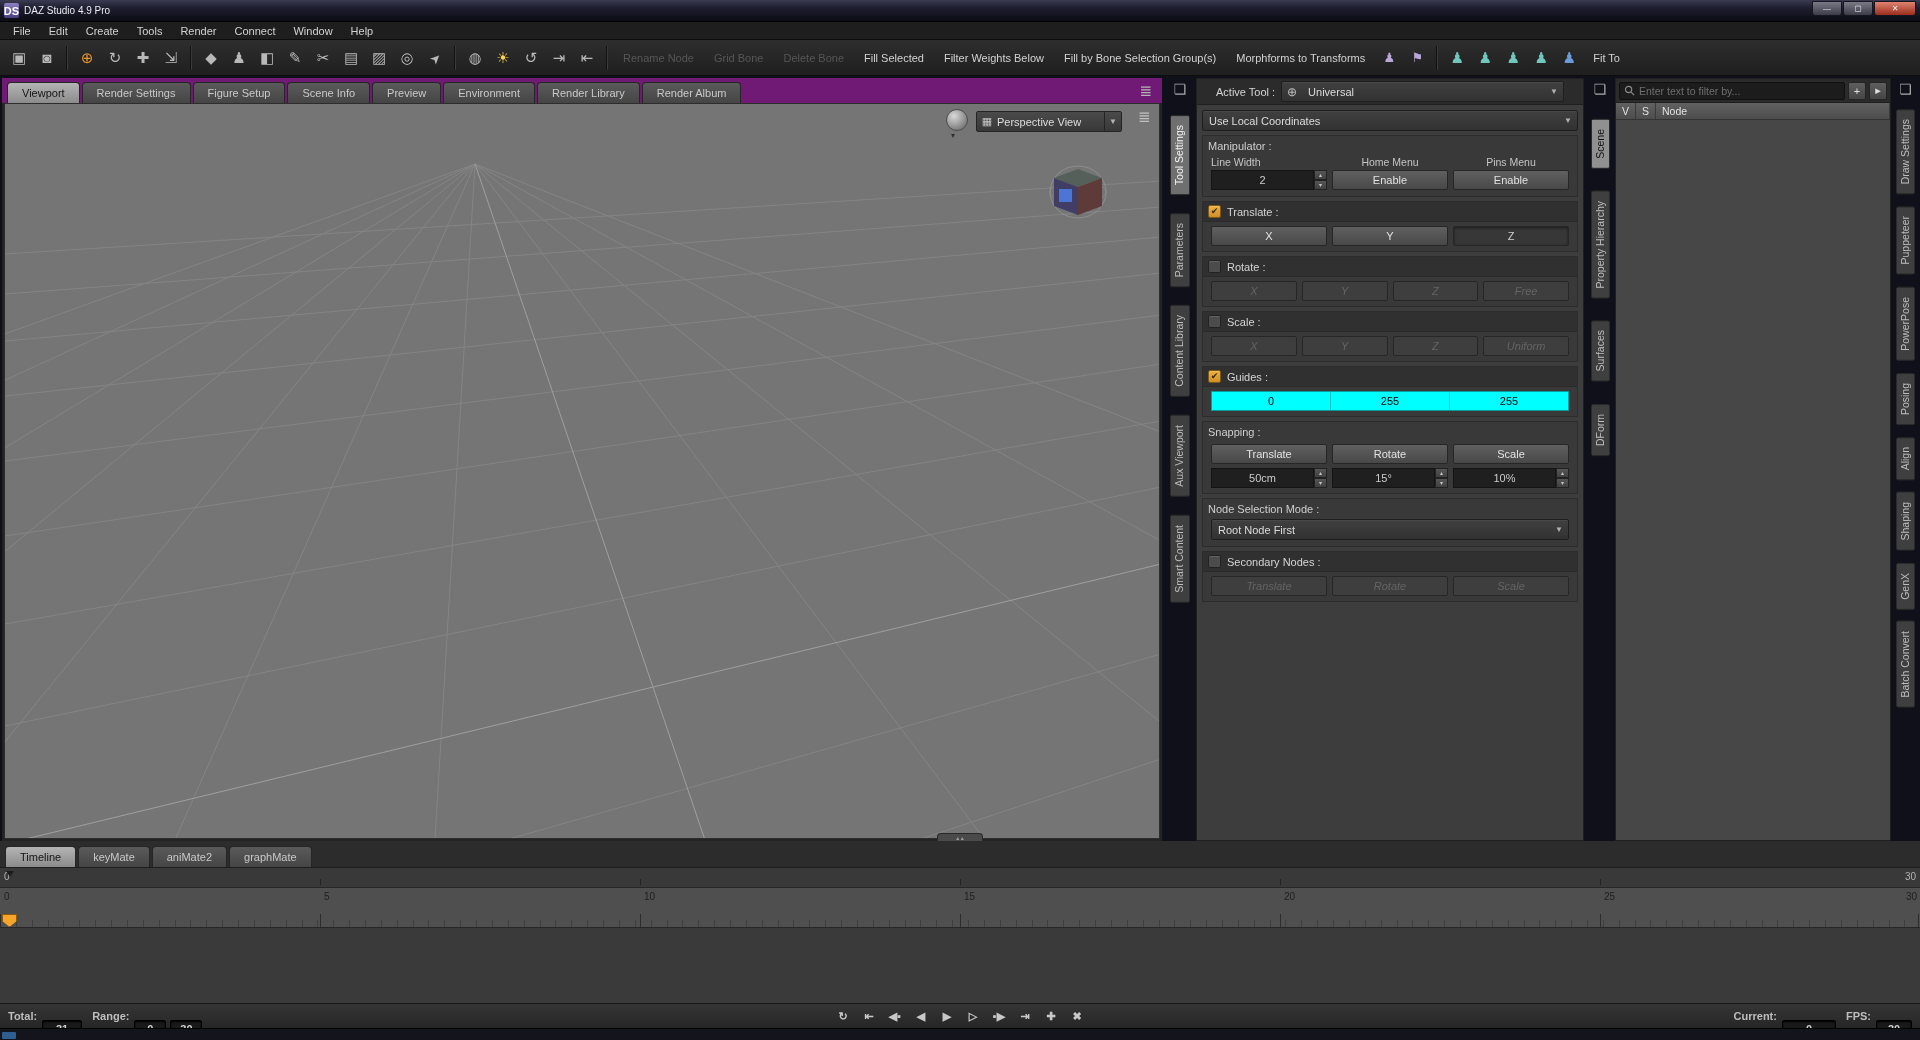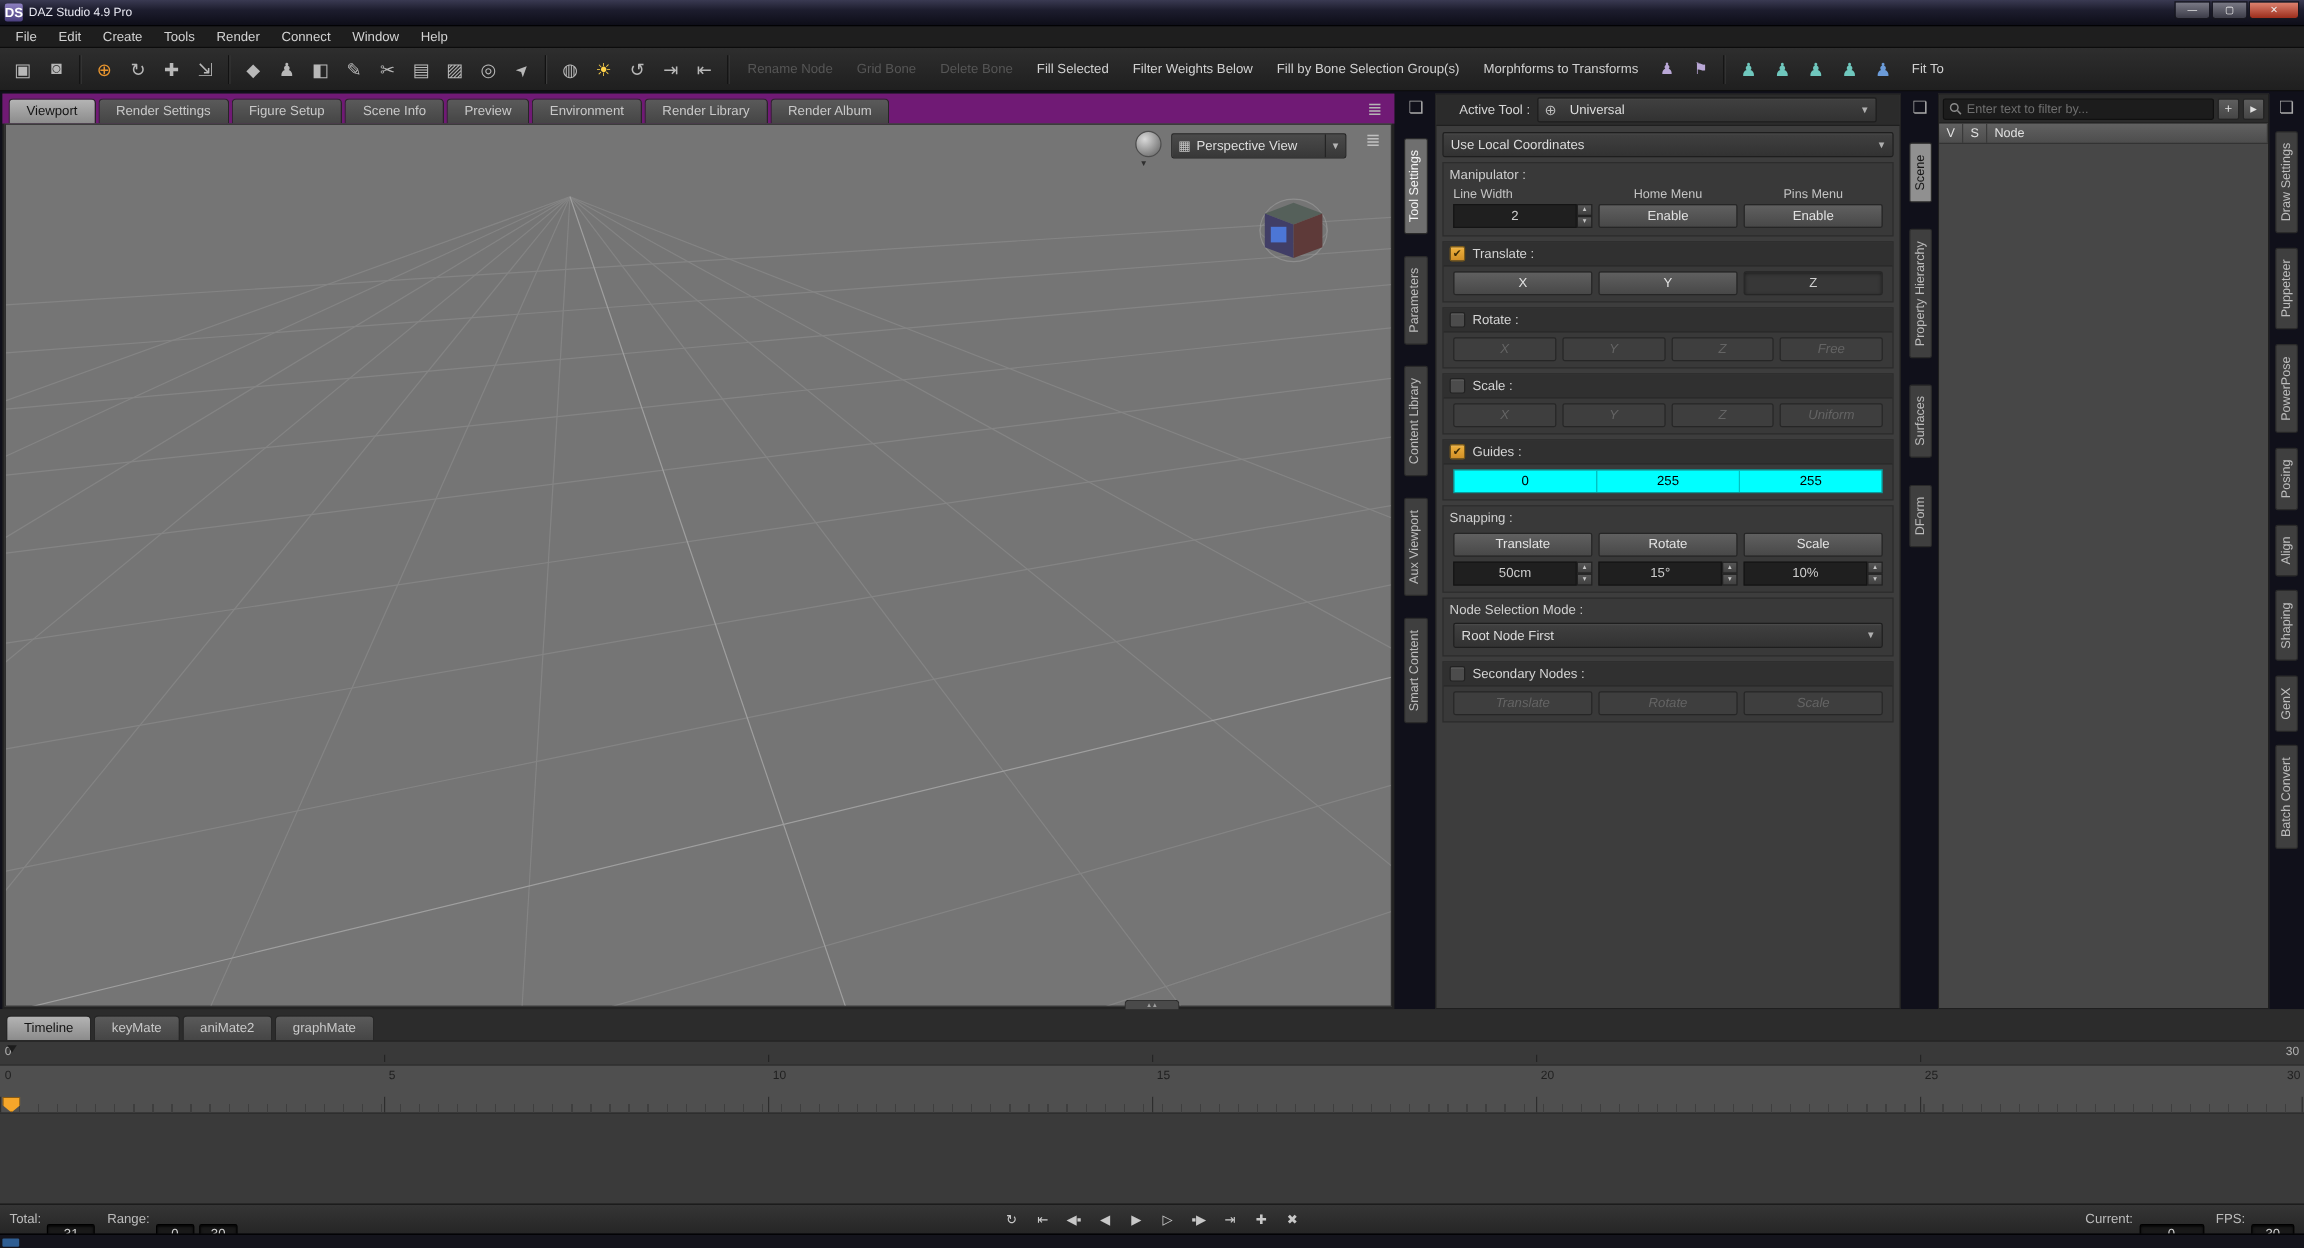--- a/index.html
+++ b/index.html
@@ -151,21 +151,21 @@
     border-left:4px solid transparent;border-right:4px solid transparent;border-top:6px solid #1c1c1c;}
   .ruler-b{height:40px;background:#4f4f4f;border-top:1px solid #272727;position:relative;}
   .ruler-b::after{content:"";position:absolute;left:0;right:0;bottom:0;height:7px;
     background:repeating-linear-gradient(90deg,#3e3e3e 0,#3e3e3e 1px,transparent 1px,transparent 15.87px);}
   .ruler-b .num{position:absolute;top:3px;color:#1f1f1f;font-size:10px;}
   .ruler-b .mtick{position:absolute;bottom:0;width:1px;height:13px;background:#2d2d2d;z-index:2;}
   .playhead{position:absolute;left:2px;bottom:0;width:15px;height:13px;background:#f5a62a;z-index:3;
     clip-path:polygon(0 0,100% 0,100% 52%,50% 100%,0 52%);box-shadow:inset 0 0 0 1px #8a5a10;}
   .tl-track{flex:1;background:#3a3a3a;border-top:1px solid #272727;}
   .tl-bottom{height:20px;background:linear-gradient(#353535,#262626);border-top:1px solid #181818;
-    display:flex;align-items:center;padding:12px 8px;position:relative;}
+    display:flex;align-items:center;padding:12px 8px;position:relative;font-weight:bold;}
   .vbox{background:#191919;border:1px solid #000;box-shadow:inset 0 1px 2px #000;
     color:#d0d0d0;height:17px;display:flex;align-items:center;justify-content:center;border-radius:2px;margin-top:25px;}
   .tl-label{color:#bdbdbd;margin:0 5px 0 10px;}
   .playctrl{position:absolute;left:50%;top:0;height:100%;transform:translateX(-50%);
     display:flex;align-items:center;gap:6px;}
   .pbtn{min-width:20px;height:18px;display:flex;align-items:center;justify-content:center;
     color:#c8c8c8;font-size:11px;white-space:nowrap;}
   .statusbar{position:absolute;left:0;top:1028px;width:1920px;height:12px;background:#14141c;border-top:1px solid #000;}
   .status-chip{position:absolute;left:2px;top:3px;width:14px;height:7px;background:#2f5e93;border-radius:1px;}
 </style>

